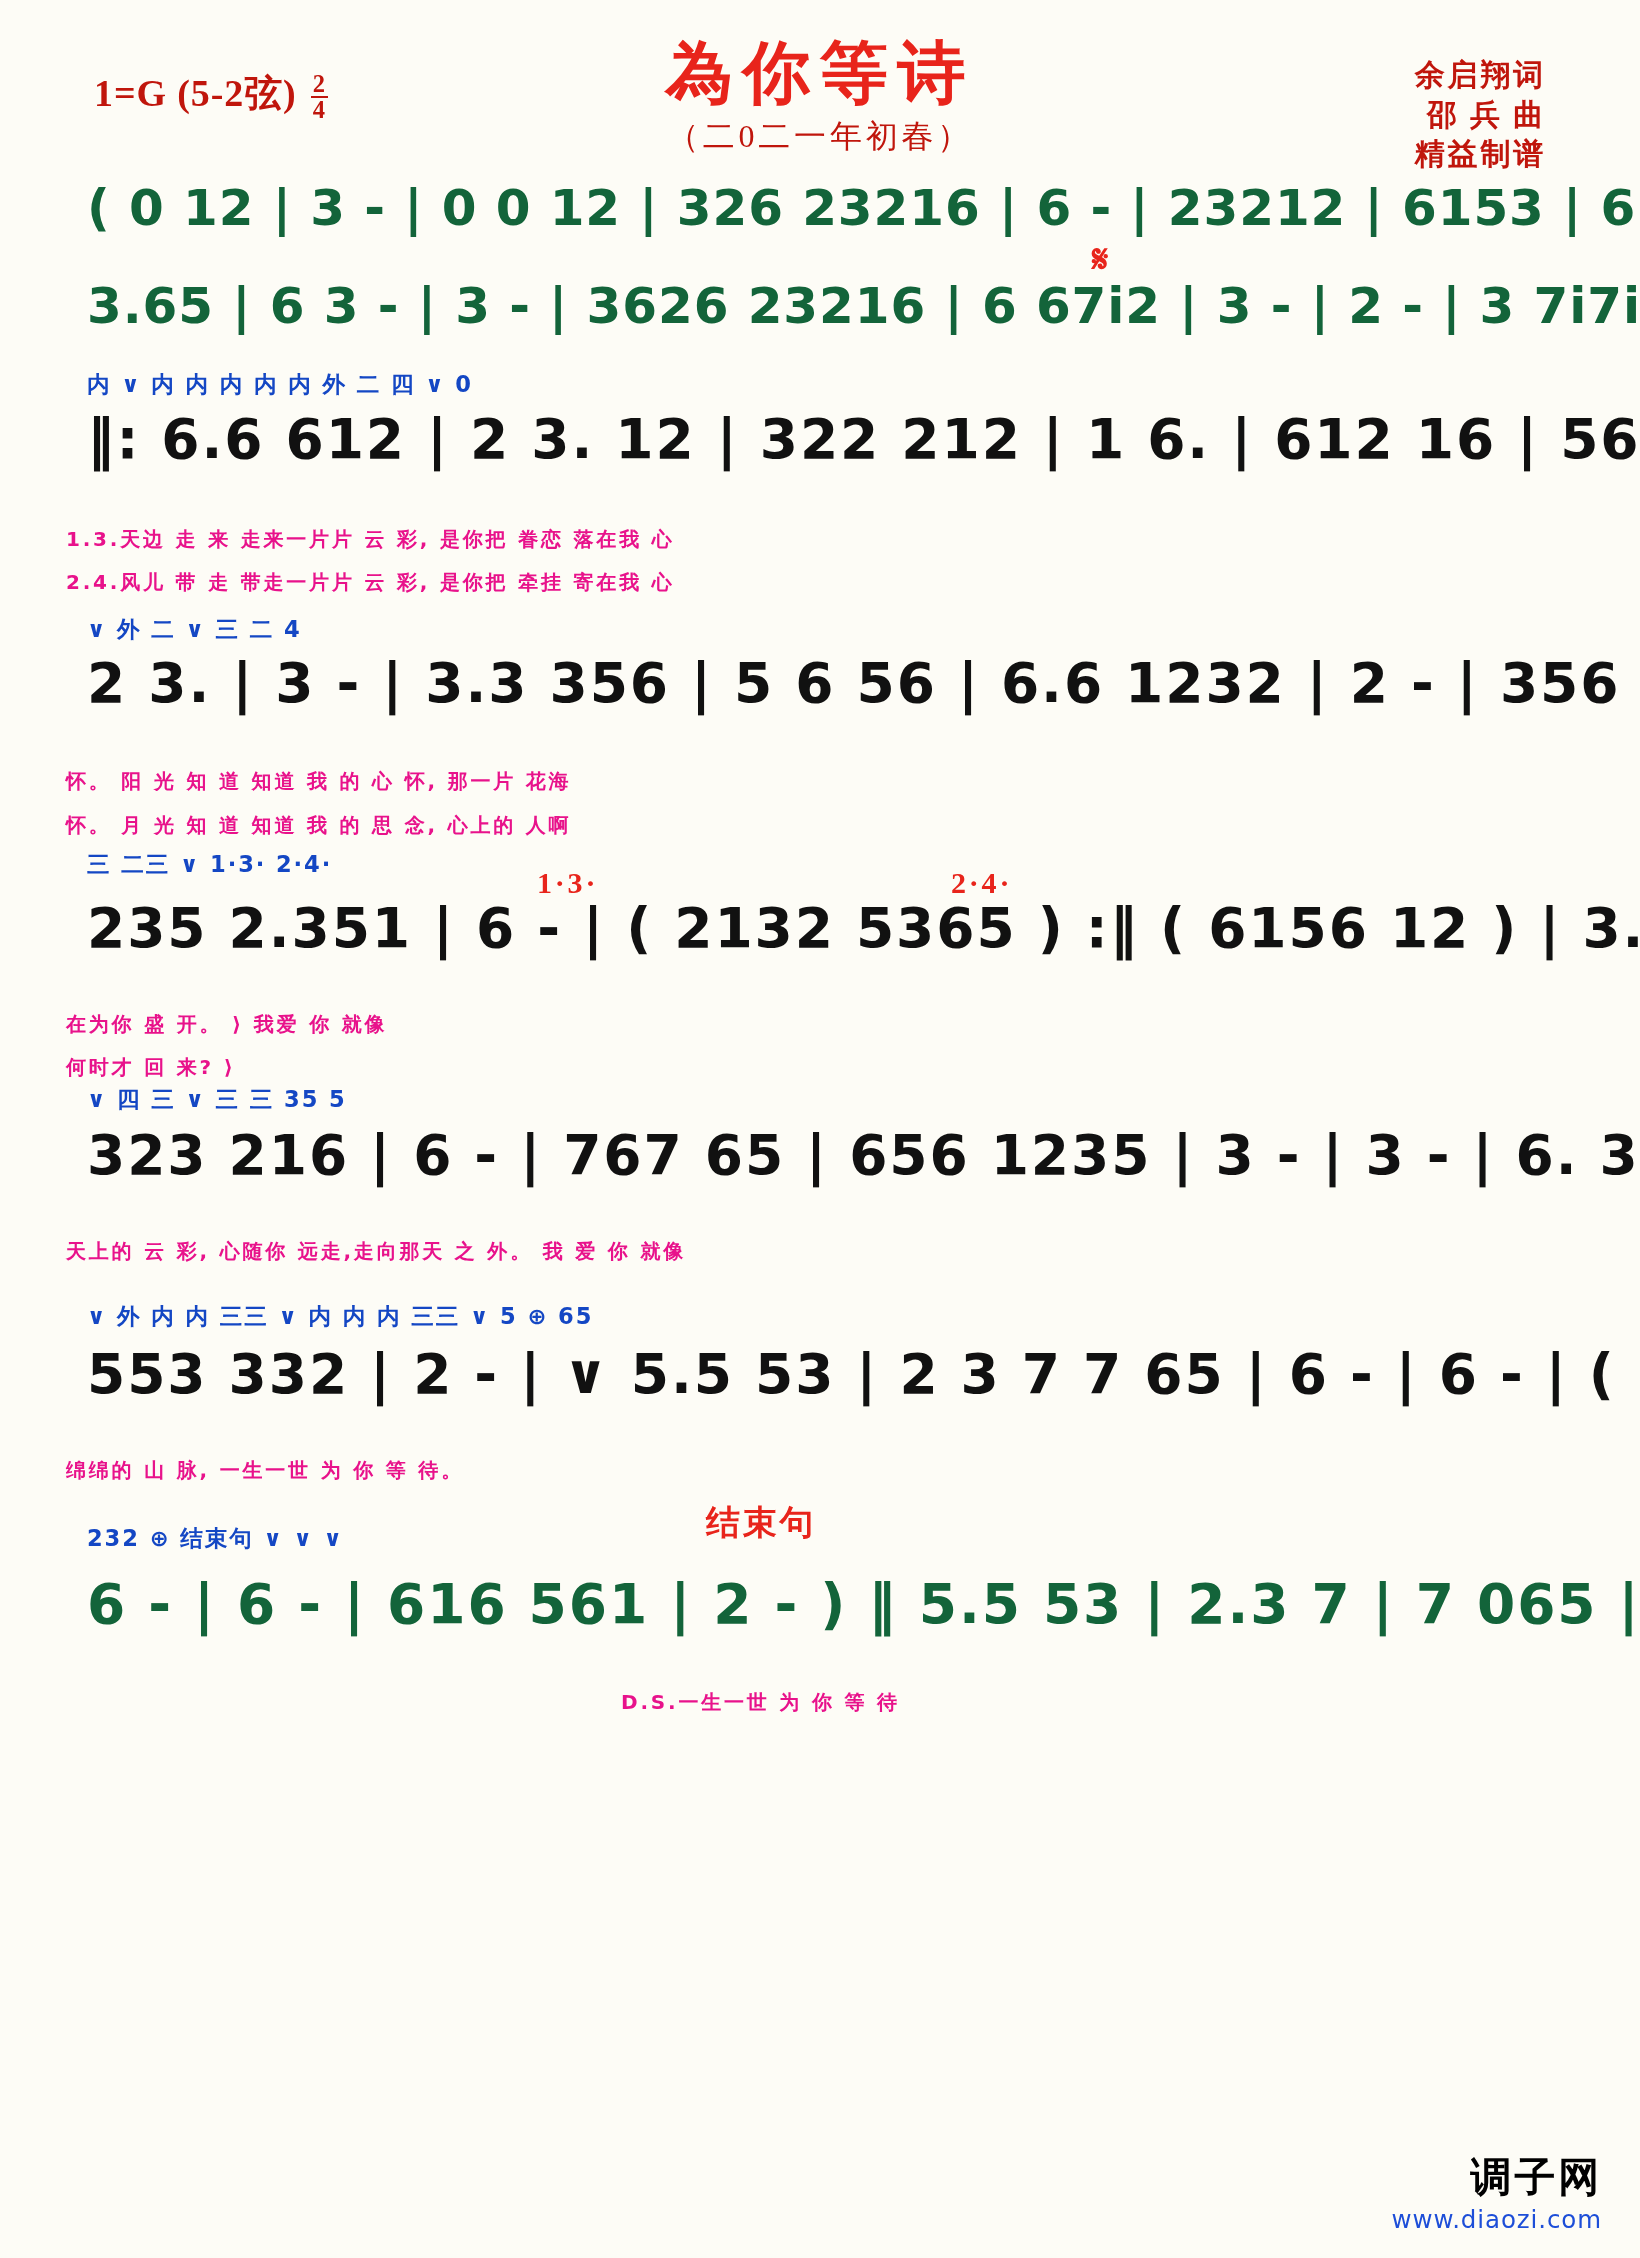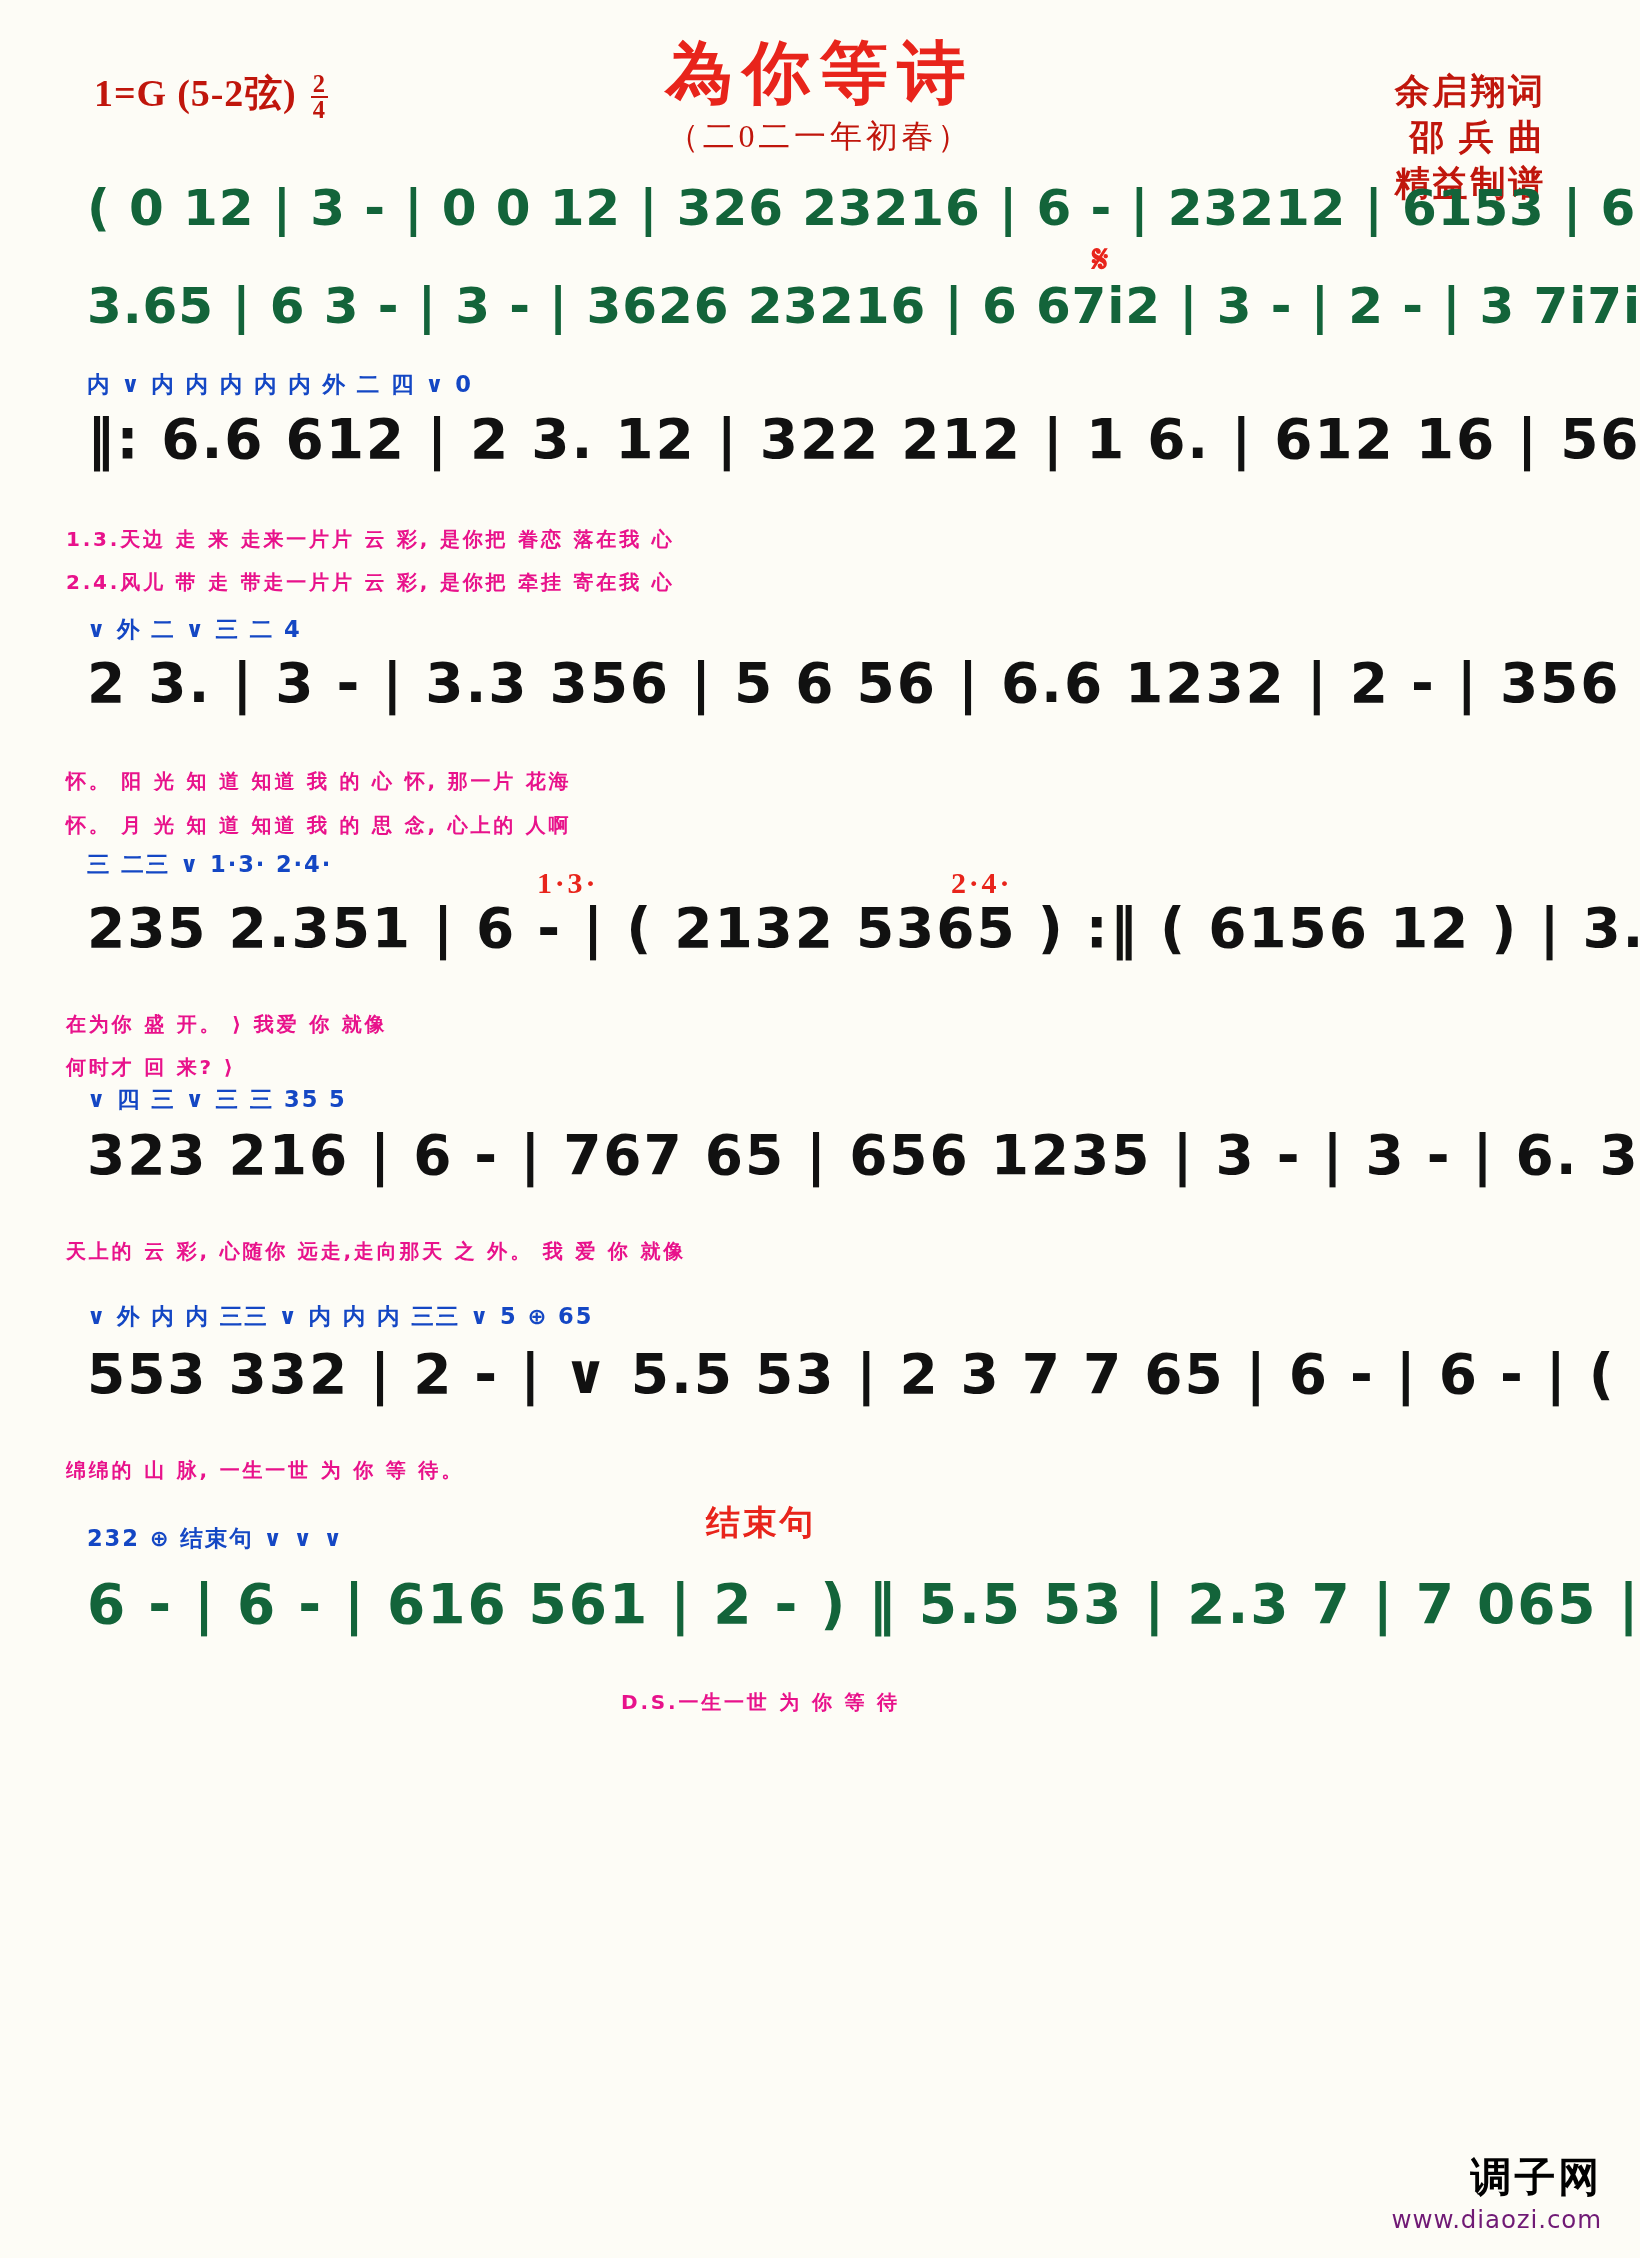--- a/index.html
+++ b/index.html
@@ -43,23 +43,23 @@
     font-family:"DejaVu Serif", serif;
   }
   .subtitle{
     position:absolute;left:0;right:0;top:115px;
     text-align:center;
     color:#c0160c;
     font-size:32px;
     letter-spacing:3.8px;
   }
   .credits{
-    position:absolute;right:94px;top:69px;
+    position:absolute;right:94px;top:55px;
     color:#c0160c;
-    font-size:35px;
+    font-size:30px;
     line-height:1.32;
     text-align:right;
     letter-spacing:2.8px;
     font-weight:bold;
   }
   .notes{
     color:#13643a;
     font-size:50px;
     font-weight:bold;
     letter-spacing:0.9px;
@@ -112,21 +112,21 @@
   }
   .watermark{
     position:absolute;right:38px;bottom:24.5px;
     text-align:right;
   }
   .wm-cn{
     color:#000000;font-size:41px;font-weight:bold;letter-spacing:2.8px;
     font-family:"DejaVu Sans", sans-serif;
   }
   .wm-url{
-    color:#701a75;font-size:24.5px;letter-spacing:0.9px;
+    color:#1d4ed8;font-size:24.5px;letter-spacing:0.9px;
     font-family:"DejaVu Sans", sans-serif;
   }
 </style>
 </head>
 <body>
 
 <div class="sheet">
 
   <div class="header">
     <div class="key-sig">

